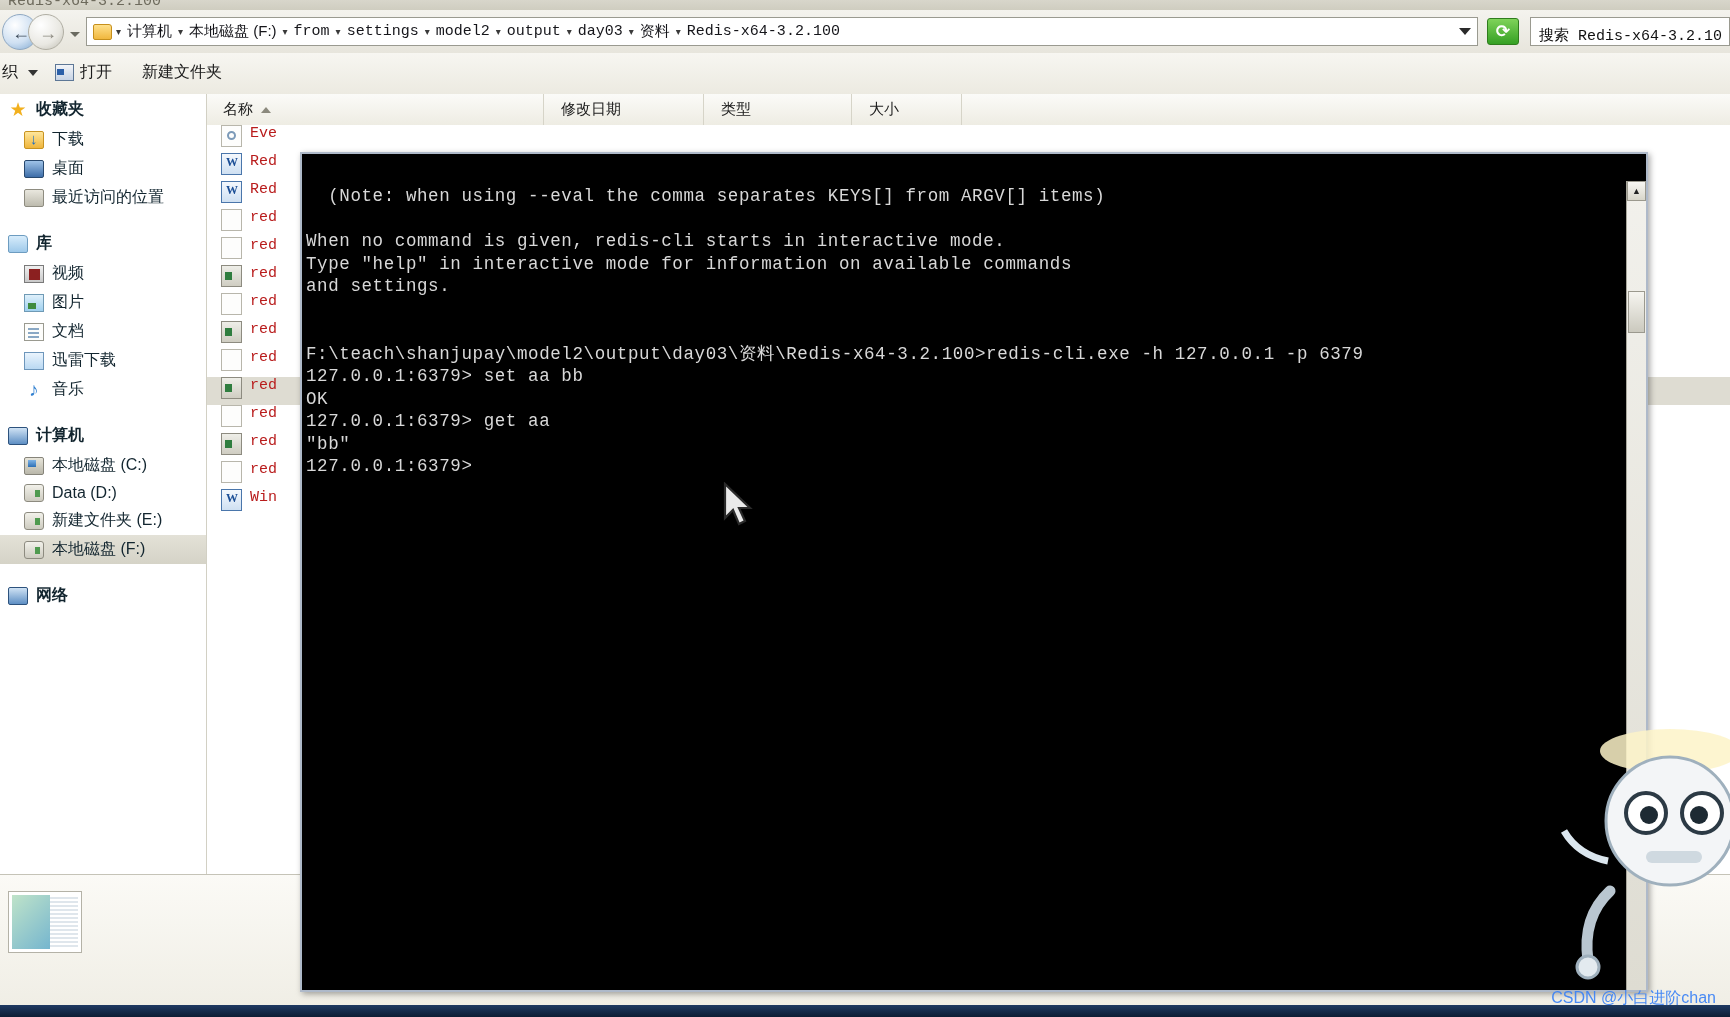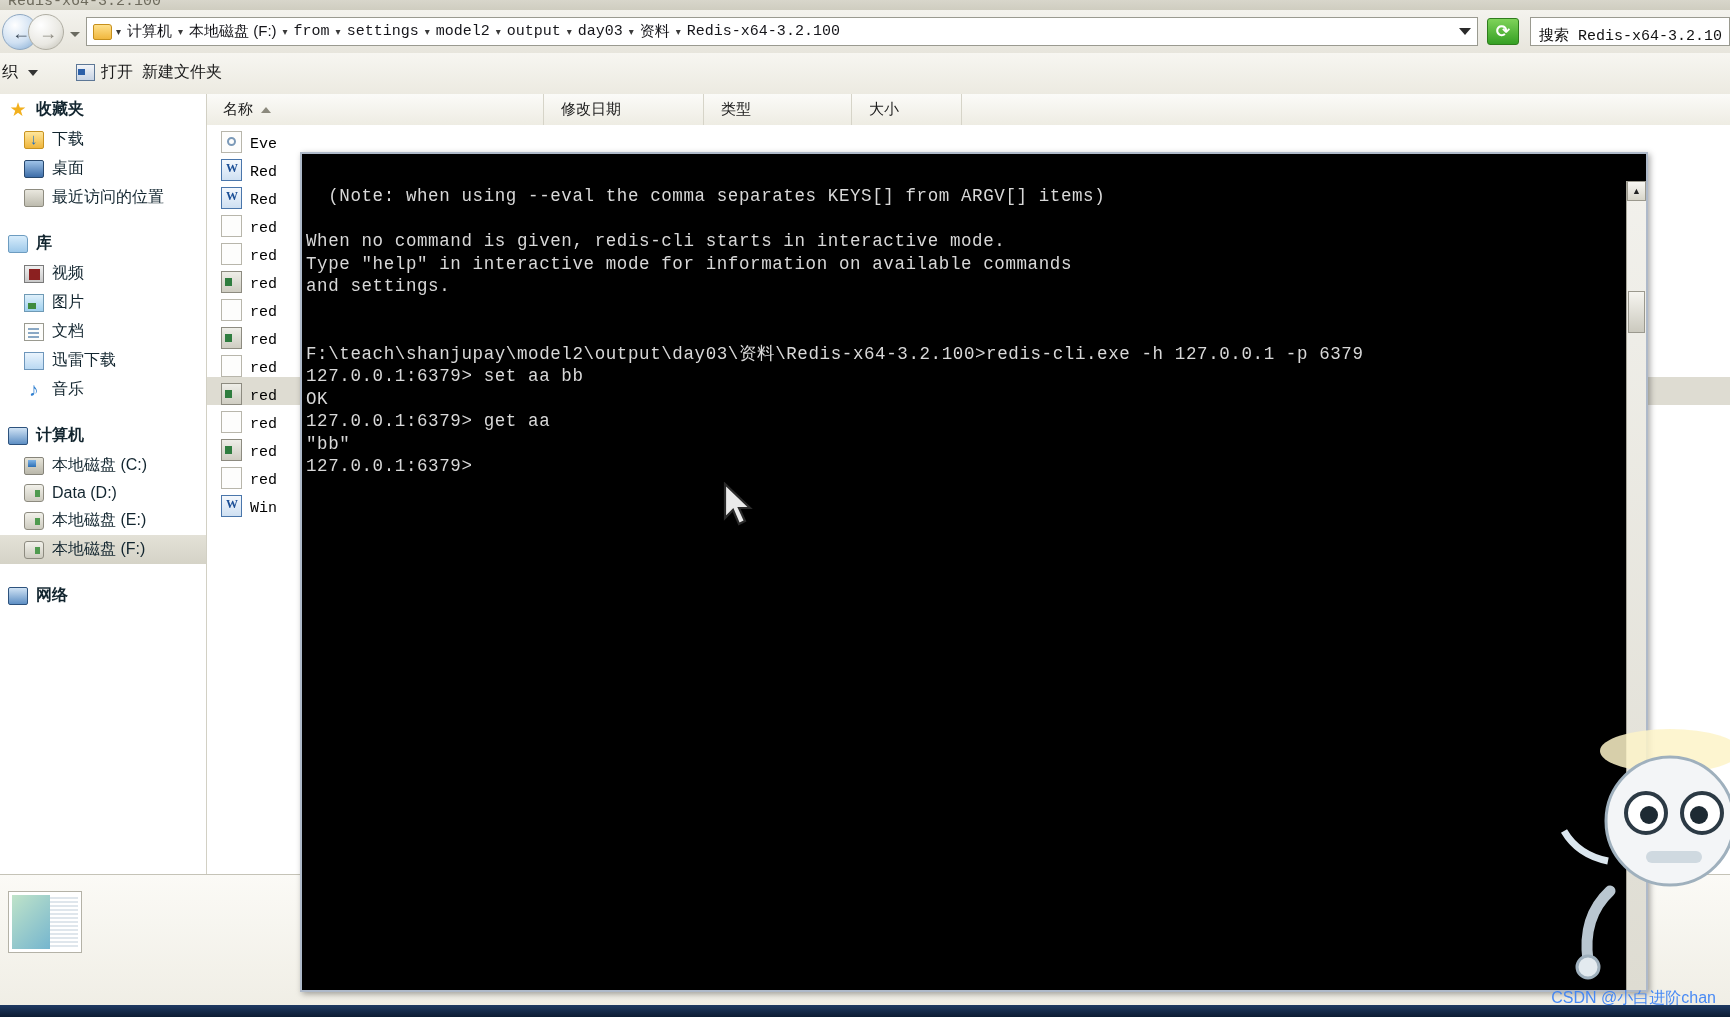--- a/index.html
+++ b/index.html
@@ -102,22 +102,22 @@
   .ic-pc{background:linear-gradient(#cfe2f4,#5e8fc4);border:1px solid #2d527d;box-sizing:border-box;border-radius:2px;}
   .ic-cdisk{background:linear-gradient(#e7e5da,#b9b7aa);border:1px solid #86847a;box-sizing:border-box;border-radius:2px;}
   .ic-cdisk:after{content:"";position:absolute;left:3px;top:2px;width:8px;height:7px;
     background:linear-gradient(#7fb4e6,#2d6fb5);}
   .ic-disk{background:linear-gradient(#f2f1ea,#cdcbc0);border:1px solid #8d8b80;box-sizing:border-box;border-radius:3px;}
   .ic-disk:after{content:"";position:absolute;right:3px;top:5px;width:5px;height:7px;background:#4f9a4f;}
   .ic-net{background:linear-gradient(#cfe2f4,#5e8fc4);border:1px solid #2d527d;box-sizing:border-box;border-radius:2px;}
 
   
   .filelist{position:absolute;left:207px;top:125px;width:1523px;height:749px;background:#ffffff;overflow:hidden;}
-  .frow{height:28px;display:flex;align-items:flex-end;gap:8px;padding-left:14px;
-    font-family:"Liberation Mono","DejaVu Sans Mono",monospace;font-size:15px;color:#000000;}
+  .frow{height:28px;display:flex;align-items:flex-start;gap:8px;padding-left:14px;
+    font-family:"Liberation Mono","DejaVu Sans Mono",monospace;font-size:15px;color:#b91c1c;}
   .frow.sel{background:#dedcd2;}
   .fic{width:21px;height:22px;flex:0 0 auto;position:relative;}
   .fic-blank{background:#fdfdfc;border:1px solid #b8b6ab;box-sizing:border-box;}
   .fic-word{background:linear-gradient(#f4f8fd,#cfe0f2);border:1px solid #4a76ab;box-sizing:border-box;}
   .fic-word:after{content:"W";position:absolute;left:4px;top:1px;font-size:12px;color:#1c4f96;font-weight:bold;
     font-family:"Liberation Serif",serif;}
   .fic-exe{background:linear-gradient(#eeeee8,#cfcdc2);border:1px solid #8d8b80;box-sizing:border-box;}
   .fic-exe:after{content:"";position:absolute;left:3px;top:6px;width:7px;height:8px;background:#2f7d3f;}
   .fic-gear{background:#fdfdfc;border:1px solid #b8b6ab;box-sizing:border-box;}
   .fic-gear:after{content:"";position:absolute;left:5px;top:5px;width:9px;height:9px;border-radius:50%;
@@ -223,21 +223,21 @@
     <div class="search-box">
       <span>搜索 Redis-x64-3.2.10</span>
     </div>
   </div>
 
   <div class="toolbar">
     <div class="tb-item" style="left:2px;">
       <span>织</span>
       <span class="tb-caret"></span>
     </div>
-    <div class="tb-item" style="left:76px;">
+    <div class="tb-item" style="left:55px;">
       <span class="tb-open-ic"></span>
       <span>打开</span>
     </div>
     <div class="tb-item" style="left:142px;">
       <span>新建文件夹</span>
     </div>
   </div>
 
   <div class="colhead">
     <div class="ch" style="left:0;width:338px;">
@@ -305,21 +305,21 @@
       <div class="sb-item">
         <span class="ic ic-cdisk"></span>
         <span>本地磁盘 (C:)</span>
       </div>
       <div class="sb-item">
         <span class="ic ic-disk"></span>
         <span>Data (D:)</span>
       </div>
       <div class="sb-item">
         <span class="ic ic-disk"></span>
-        <span>本地磁盘 (E:)</span>
+        <span>新建文件夹 (E:)</span>
       </div>
       <div class="sb-item sel">
         <span class="ic ic-disk"></span>
         <span>本地磁盘 (F:)</span>
       </div>
       <div class="sb-sep"></div>
       <div class="sb-group">
         <span class="ic ic-net"></span>
         <span>网络</span>
       </div>

